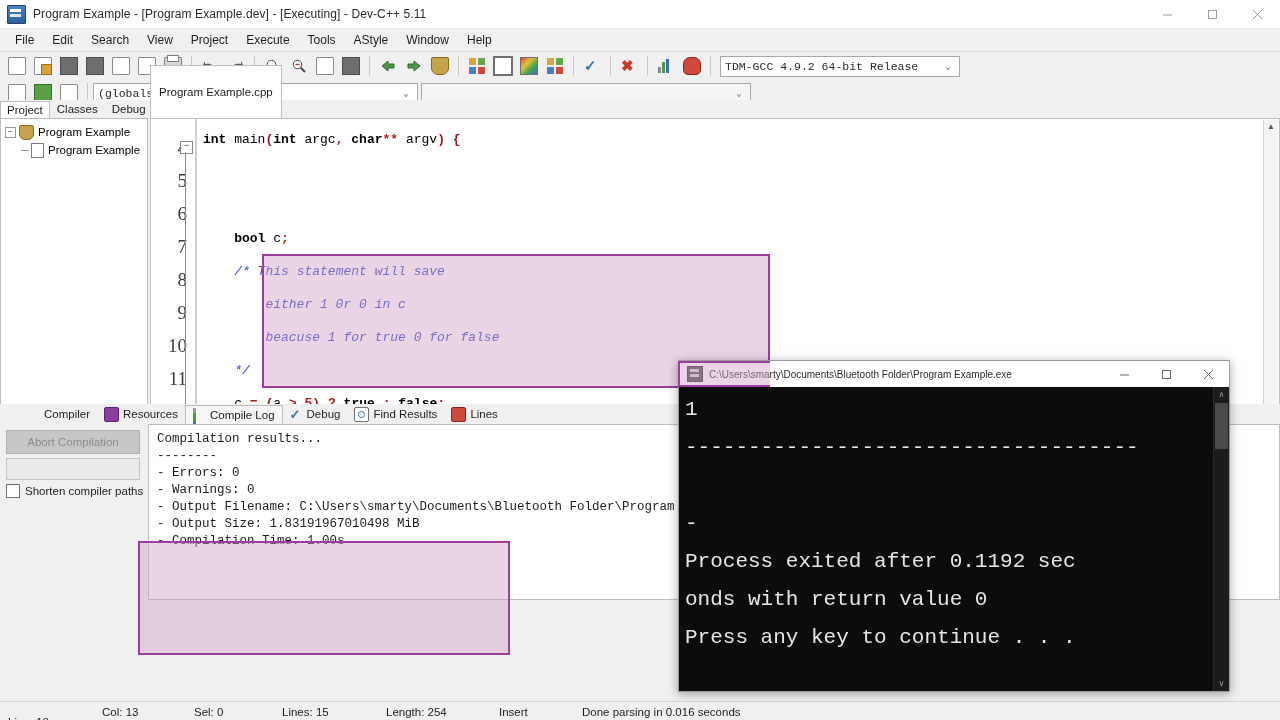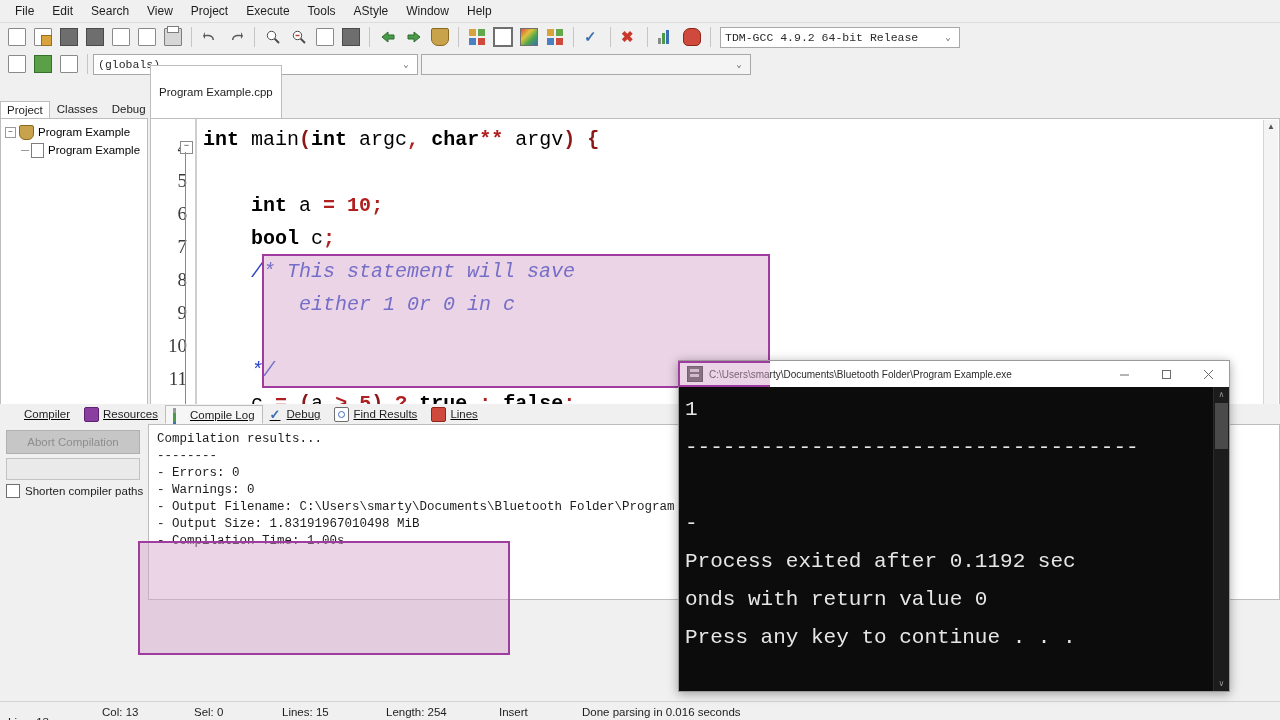--- a/index.html
+++ b/index.html
@@ -115,21 +115,21 @@
     border:1px solid #bdbdbd;box-sizing:border-box;overflow:hidden;}
   .gutter{position:absolute;left:0;top:0;width:42px;height:100%;background:#ffffff;}
   .gline{position:absolute;right:6px;font-family:"Liberation Serif",serif;font-size:19px;
     color:#3a3a3a;text-align:right;}
   .gbar{position:absolute;left:44px;top:0;width:2px;bottom:0;background:#cfcfcf;}
   .fold{position:absolute;left:29px;width:11px;height:11px;border:1px solid #8a8a8a;
     background:#fff;font-family:"Liberation Mono",monospace;font-size:9px;line-height:9px;
     text-align:center;color:#333;}
   .foldline{position:absolute;left:34px;width:1px;background:#8a8a8a;}
   .codearea{position:absolute;left:52px;top:0;right:0;bottom:0;
-    font-family:"Liberation Mono",monospace;font-size:20px;}
+    font-family:"Liberation Mono",monospace;font-size:13px;}
   .cline{position:absolute;left:0;white-space:pre;line-height:33px;height:33px;}
   .hl-row{position:absolute;left:42px;right:14px;height:33px;background:#bfeaf5;}
   .k{color:#000000;font-weight:bold;}
   .op{color:#b02020;font-weight:bold;}
   .num{color:#b02020;font-weight:bold;}
   .id{color:#000000;}
   .cm{color:#2a45c8;font-style:italic;}
   .paren{color:#8a1a1a;font-weight:bold;}
 
   
@@ -142,21 +142,21 @@
   .ehsb .thumb{width:260px;height:11px;background:#cdcdcd;border:1px solid #b3b3b3;}
 
   
   .ann-box{position:absolute;border:2px solid #a03ba0;background:rgba(208,160,200,.45);
     box-sizing:border-box;pointer-events:none;}
   .ann-ul{position:absolute;height:5px;background:#1a3fd0;}
   .ann-arrow{position:absolute;pointer-events:none;}
 
   
   .bottom{position:absolute;left:0;top:404px;width:1280px;height:196px;background:#f0f0f0;}
-  .btabs{height:20px;display:flex;align-items:center;padding-left:0;gap:0px;text-decoration:underline;}
+  .btabs{height:20px;display:flex;align-items:center;padding-left:20px;gap:0px;}
   .btab{display:flex;align-items:center;gap:4px;font-size:11.5px;color:#1d1d1d;
     padding:2px 7px;}
   .btab.active{background:#f6f6f6;border:1px solid #bdbdbd;border-bottom:1px solid #f6f6f6;
     margin-bottom:-1px;}
   .btab .bi{width:13px;height:13px;display:block;position:relative;}
   .bi-grid{display:grid;grid-template-columns:5px 5px;grid-template-rows:5px 5px;gap:2px;}
   .bi-grid i{display:block;}
   .bi-grid i:nth-child(1){background:#d8a23c;}
   .bi-grid i:nth-child(2){background:#4a7fc1;}
   .bi-grid i:nth-child(3){background:#4a9a4a;}
@@ -212,20 +212,41 @@
   .cvsb{position:absolute;right:0;top:26px;width:15px;bottom:0;background:#1c1c1c;
     border-left:1px solid #2a2a2a;}
   .cvsb .ca{height:15px;text-align:center;font-size:8px;color:#9a9a9a;line-height:15px;}
   .cvsb .cthumb{position:absolute;left:1px;right:1px;top:16px;height:46px;background:#4a4a4a;}
 </style>
 </head>
 <body>
 
 <div id="app">
 
+  <div class="titlebar">
+    <div class="tb-icon"></div>
+    <div class="tb-title">Program Example - [Program Example.dev] - [Executing] - Dev-C++ 5.11</div>
+    <div class="tb-spacer"></div>
+    <div class="tb-btn">
+      <svg width="11" height="11" viewBox="0 0 11 11">
+          <line x1="1" y1="6" x2="10" y2="6" stroke="#9b9b9b" stroke-width="1"></line>
+        </svg>
+    </div>
+    <div class="tb-btn">
+      <svg width="11" height="11" viewBox="0 0 11 11">
+          <rect x="1.5" y="1.5" width="8" height="8" fill="none" stroke="#9b9b9b" stroke-width="1"></rect>
+        </svg>
+    </div>
+    <div class="tb-btn">
+      <svg width="11" height="11" viewBox="0 0 11 11">
+          <line x1="1" y1="1" x2="10" y2="10" stroke="#9b9b9b" stroke-width="1"></line>
+          <line x1="10" y1="1" x2="1" y2="10" stroke="#9b9b9b" stroke-width="1"></line>
+        </svg>
+    </div>
+  </div>
 
   <div class="menubar">
     <div class="menu-item">File</div>
     <div class="menu-item">Edit</div>
     <div class="menu-item">Search</div>
     <div class="menu-item">View</div>
     <div class="menu-item">Project</div>
     <div class="menu-item">Execute</div>
     <div class="menu-item">Tools</div>
     <div class="menu-item">AStyle</div>
@@ -434,24 +455,24 @@
         <div class="hl-row" style="top:313px;"></div>
 
         <div class="gbar"></div>
         <div class="fold" style="top:22px;">−</div>
         <div class="foldline" style="top:33px;height:348px;"></div>
         <div class="fold" style="top:375px;border:none;background:transparent;">└</div>
 
         <div class="codearea">
           <div class="cline" style="top:4px;"><span class="k">int</span> <span class="id">main</span><span class="paren">(</span><span class="k">int</span> <span class="id">argc</span><span class="op">,</span> <span class="k">char</span><span class="op">**</span> <span class="id">argv</span><span class="paren">)</span> <span class="paren">{</span></div>
           <div class="cline" style="top:37px;"></div>
-          <div class="cline" style="top:70px;">    <span class="k">int</span> <span class="id">a</span> <span class="op">=</span> <span class="num">10</span><span class="op">;</span></div>
           <div class="cline" style="top:136px;">    <span class="cm">/* This statement will save</span></div>
           <div class="cline" style="top:103px;">    <span class="k">bool</span> <span class="id">c</span><span class="op">;</span></div>
           <div class="cline" style="top:169px;"><span class="cm">        either 1 0r 0 in c</span></div>
+          <div class="cline" style="top:202px;"><span class="cm">        beacuse 1 for true 0 for false</span></div>
           <div class="cline" style="top:235px;">    <span class="cm">*/</span></div>
           <div class="cline" style="top:268px;">    <span class="id">c</span> <span class="op">=</span> <span class="paren">(</span><span class="id">a</span> <span class="op">&gt;</span> <span class="num">5</span><span class="paren">)</span> <span class="op">?</span> <span class="k">true</span> <span class="op">:</span> <span class="k">false</span><span class="op">;</span></div>
           <div class="cline" style="top:301px;">    <span class="id">cout</span><span class="op">&lt;&lt;</span><span class="id">c</span><span class="op">;</span></div>
           <div class="cline" style="top:334px;">    <span class="k">return</span> <span class="num">0</span><span class="op">;</span></div>
           <div class="cline" style="top:367px;"><span class="paren">}</span></div>
         </div>
 
         <div class="evsb">
           <div class="a">▲</div>
           <div style="position:absolute;bottom:0;left:0;right:0;" class="a">▼</div>

